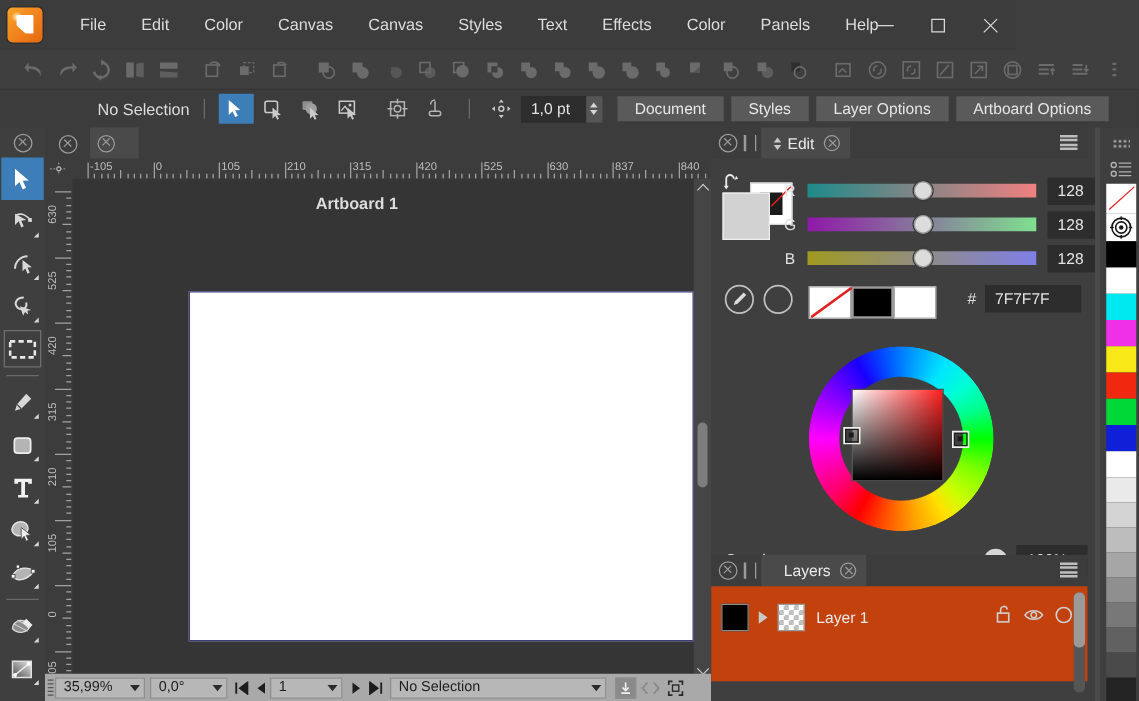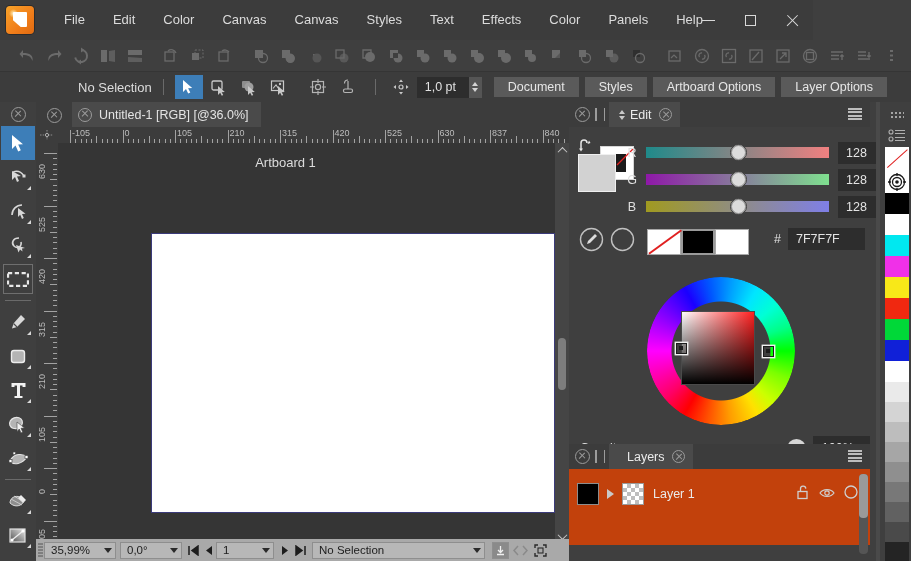--- a/index.html
+++ b/index.html
@@ -145,20 +145,21 @@
   .rtick{position:absolute;background:#a2a2a2;}
   .rlabel{position:absolute;font-size:9px;color:#bdbdbd;line-height:9px;white-space:nowrap;}
   .vlabel{
     position:absolute;font-size:9px;color:#bdbdbd;line-height:9px;white-space:nowrap;
     transform-origin:left top;transform:rotate(-90deg);
   }
 
   .canvas{
     position:absolute;left:22px;top:41px;width:511px;height:400px;background:#353535;
     overflow:hidden;
+    font-weight:bold;
   }
   .ab-title{
     position:absolute;left:0;top:12px;width:455px;text-align:center;
     font-size:13px;color:#dcdcdc;
   }
   .artboard{
     position:absolute;left:93px;top:90px;width:404px;height:280px;background:#fff;
     border:1px solid #3b3b7a;
   }
 
@@ -603,22 +604,22 @@
           <path d="M8 0.5 L10 3 L6 3Z M8 15.5 L10 13 L6 13Z M0.5 8 L3 6 L3 10Z M15.5 8 L13 6 L13 10Z" fill="#c9c9c9"></path>
         </svg>
     </div>
     <div class="ptfield">1,0 pt</div>
     <div class="spinner">
       <i class="sp-up"></i>
       <i class="sp-dn"></i>
     </div>
     <div class="pillbtn">Document</div>
     <div class="pillbtn">Styles</div>
+    <div class="pillbtn">Layer Options</div>
     <div class="pillbtn">Artboard Options</div>
-    <div class="pillbtn">Layer Options</div>
   </div>
 
   <div class="toolbox">
     <div class="tb-close">
         <i class="circx"></i>
       </div>
 
     <div class="tool sel">
       <svg width="17" height="19" viewBox="0 0 17 19">
           <path d="M2 1 L2 15 L5.5 11.6 L8.2 17.5 L10.8 16.2 L8.2 10.6 L13 10.3Z" fill="#fff"></path>
@@ -721,21 +722,20 @@
   </div>
 
   <div class="docarea">
 
     <div class="tabstrip">
       <div class="tb-close">
           <i class="circx"></i>
         </div>
       <div class="doctab">
         <i class="circx"></i>
-        <span>Untitled-1 [RGB] [@36.0%]</span>
       </div>
     </div>
 
     <div class="rulerrow">
       <div class="rcorner">
         <svg width="16" height="12" viewBox="0 0 16 12">
             <path d="M1 6 H6 M9 6 H14 M8 1 V5 M8 8 V11" stroke="#8d8d8d" stroke-width="1" stroke-dasharray="1.5 1.2"></path>
             <circle cx="8" cy="6" r="1.6" stroke="#b0b0b0" stroke-width="1" fill="none"></circle>
           </svg>
       </div>

